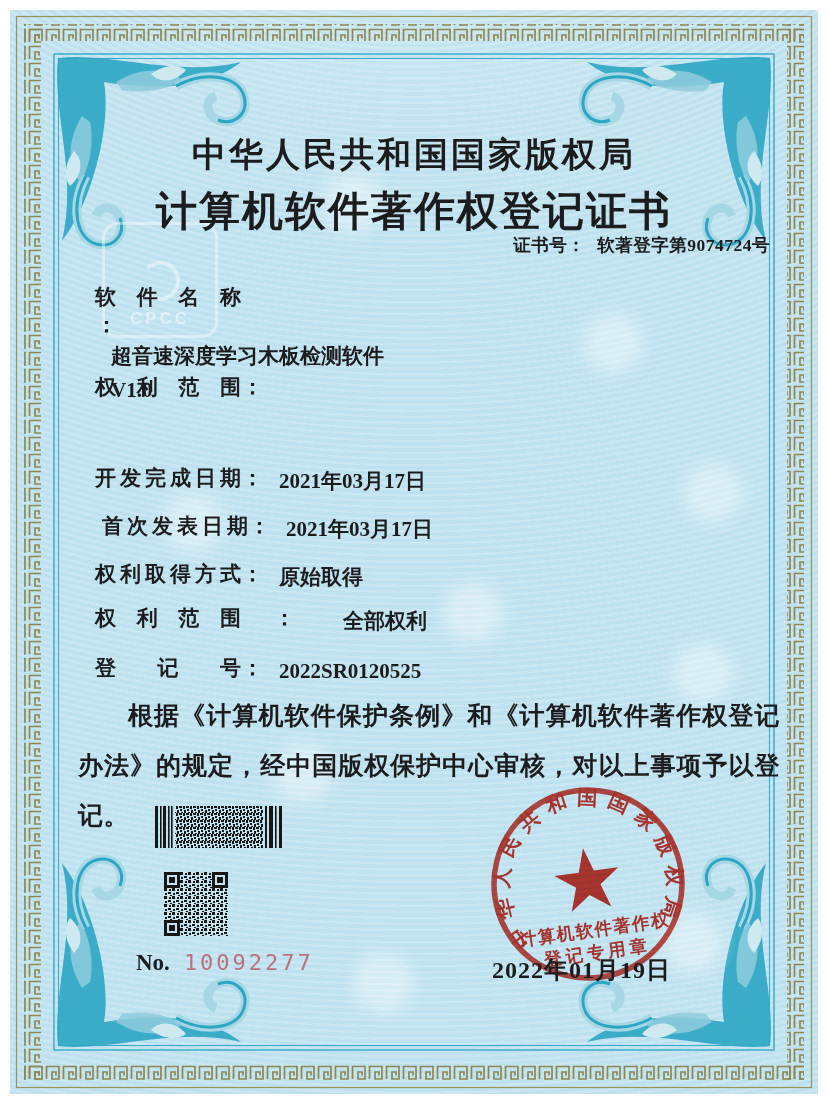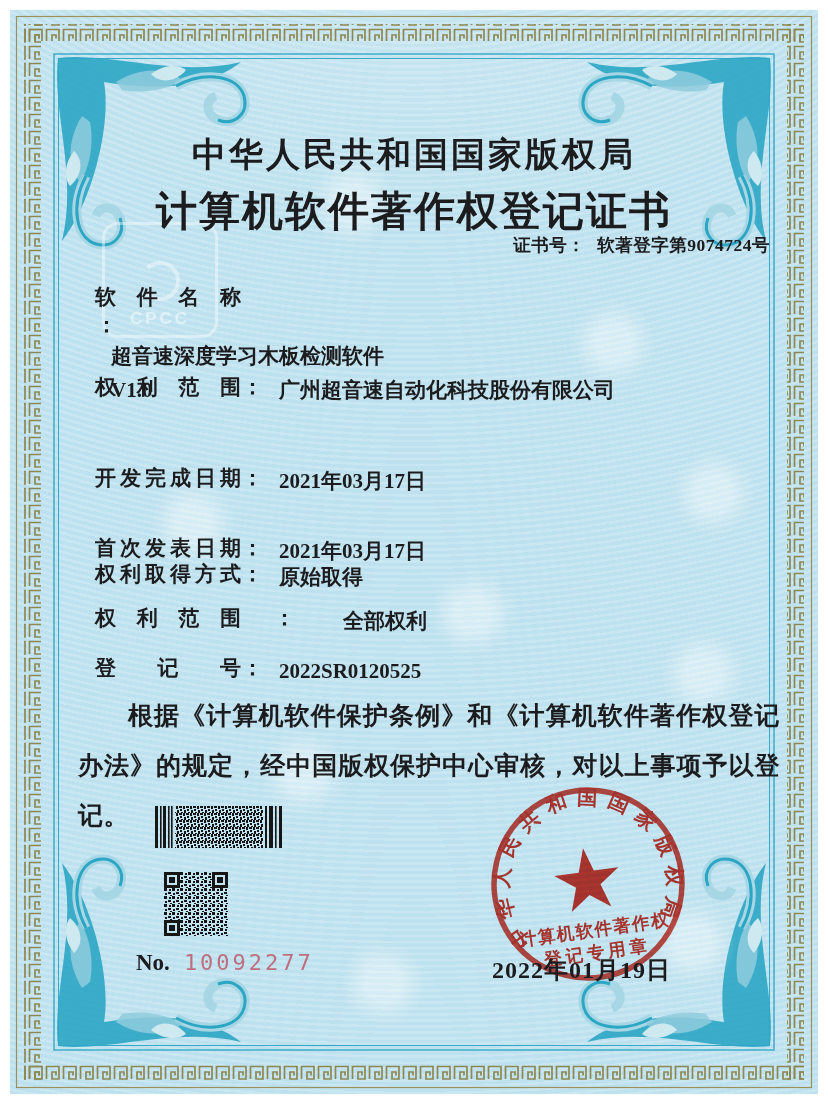--- a/index.html
+++ b/index.html
@@ -39,21 +39,21 @@
         letter-spacing:.5px; }
   .cert-no .val { margin-left:12px; }
 
   .field { position:absolute; left:95px; display:flex; align-items:flex-start;
         font-size:21px; font-weight:700; }
   .field .lbl { display:inline-block; width:146px; text-align:justify; text-align-last:justify;
         text-justify:inter-character; }
   .field .colon { margin-left:1px; }
   .field .val { margin-left:16px; line-height:34px; }
   .field .val .line2 { display:block; }
-  .f0 { top:283px;flex-direction:column; } .f1 { top:373px; } .f2 { top:464px; } .f3 { top:534px; }
+  .f0 { top:283px;flex-direction:column; } .f1 { top:373px; } .f2 { top:464px; } .f3 { top:512px;margin-left:7px; }
   .f4 { top:560px; } .f5 { top:604px;gap:32px; } .f6 { top:654px; }
 
   .statement { position:absolute; left:78px; top:691px; width:702px;
         font-size:25px; font-weight:700; line-height:50px; text-indent:2em;
         letter-spacing:.5px; text-align:justify; }
 
   .barcode { position:absolute; left:155px; top:806px; width:130px; height:42px; }
   .qrcode  { position:absolute; left:164px; top:872px; width:64px; height:64px; }
 
   .serial { position:absolute; left:136px; top:950px; display:flex; align-items:baseline; }
@@ -130,21 +130,20 @@
   </div>
 
   <div class="field f0">
     <span class="lbl">软件名称</span>
       <span class="colon">：</span>
     <span class="val"><span>超音速深度学习木板检测软件</span><span class="line2">V1.0</span></span>
   </div>
   <div class="field f1">
     <span class="lbl">权利范围</span>
       <span class="colon">：</span>
-    <span class="val">广州超音速自动化科技股份有限公司</span>
   </div>
   <div class="field f2">
     <span class="lbl">开发完成日期</span>
       <span class="colon">：</span>
     <span class="val">2021年03月17日</span>
   </div>
   <div class="field f3">
     <span class="lbl">首次发表日期</span>
       <span class="colon">：</span>
     <span class="val">2021年03月17日</span>

